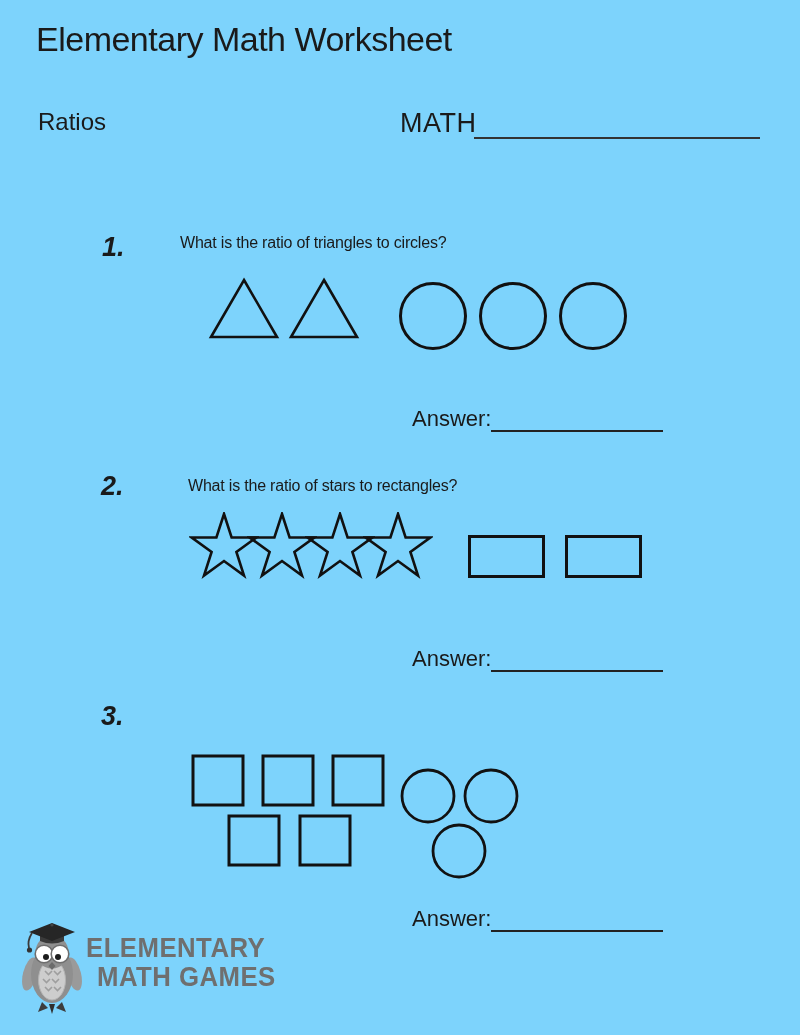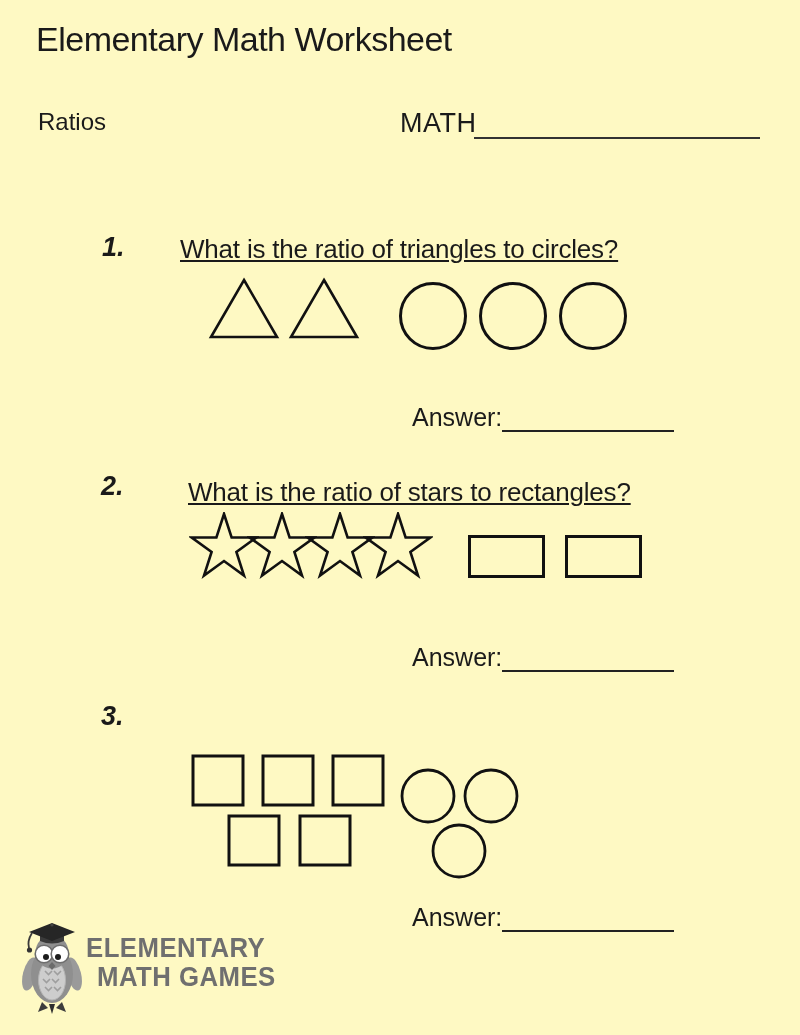--- a/index.html
+++ b/index.html
@@ -1,35 +1,35 @@
 <!DOCTYPE html>
 <html><head>
 <meta charset="utf-8">
 <style>
   html,body{margin:0;padding:0;background:#ffffff;}
   .page{
     position:relative;
     width:800px;height:1035px;
-    background:#fef9c3;
+    background:#7dd3fc;
     font-family:"Liberation Sans", sans-serif;
     color:#1a1a1a;
     overflow:hidden;
   }
   .abs{position:absolute;}
   .title-block{left:36px;top:20px;font-size:34px;line-height:38px;font-weight:400;letter-spacing:-0.5px;}
   .topic{left:38px;top:108px;font-size:24px;}
   .name-label{left:400px;top:108px;font-size:27px;letter-spacing:0.5px;}
   .name-line{left:474px;top:103px;width:286px;height:34px;border-bottom:2px solid #333;}
   .q-number{font-weight:bold;font-style:italic;font-size:27px;}
-  .q-text{font-size:26px;letter-spacing:-0.2px;text-decoration:underline;}
+  .q-text{font-size:16px;letter-spacing:-0.2px;}
   .shape-row{display:flex;align-items:flex-start;}
   .shape{display:block;}
   .star{margin-right:-12px;}
   .answer-row{display:flex;align-items:flex-end;}
-  .answer-label{font-size:25px;text-align:center;}
+  .answer-label{font-size:22px;text-align:center;}
   .answer-blank{width:172px;height:28px;border-bottom:2.5px solid #222;}
   .logo-text{font-weight:bold;font-size:28px;color:#6f6f6f;letter-spacing:0.5px;transform:scaleX(0.92);transform-origin:left center;white-space:nowrap;}
   .website{font-size:24.5px;letter-spacing:-0.2px;}
 </style>
 </head>
 <body>
 
 <div class="page">
 
   <div class="abs title-block">

